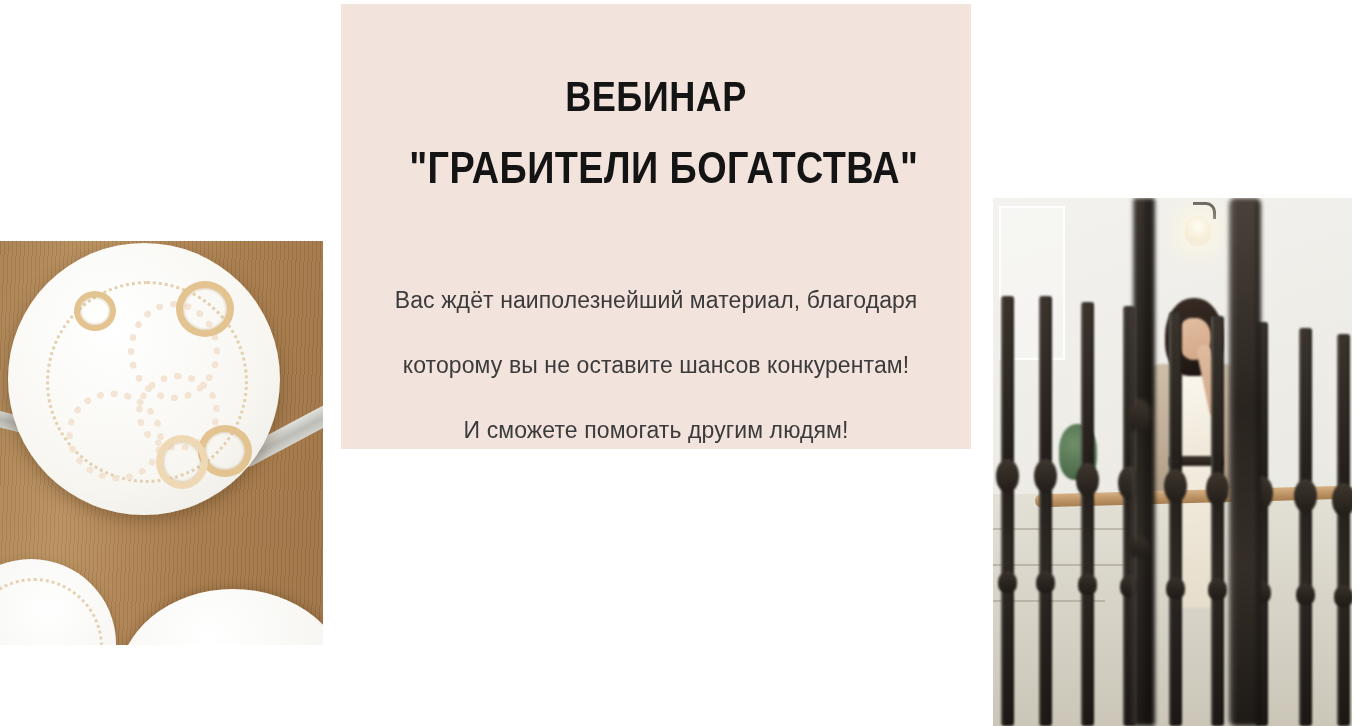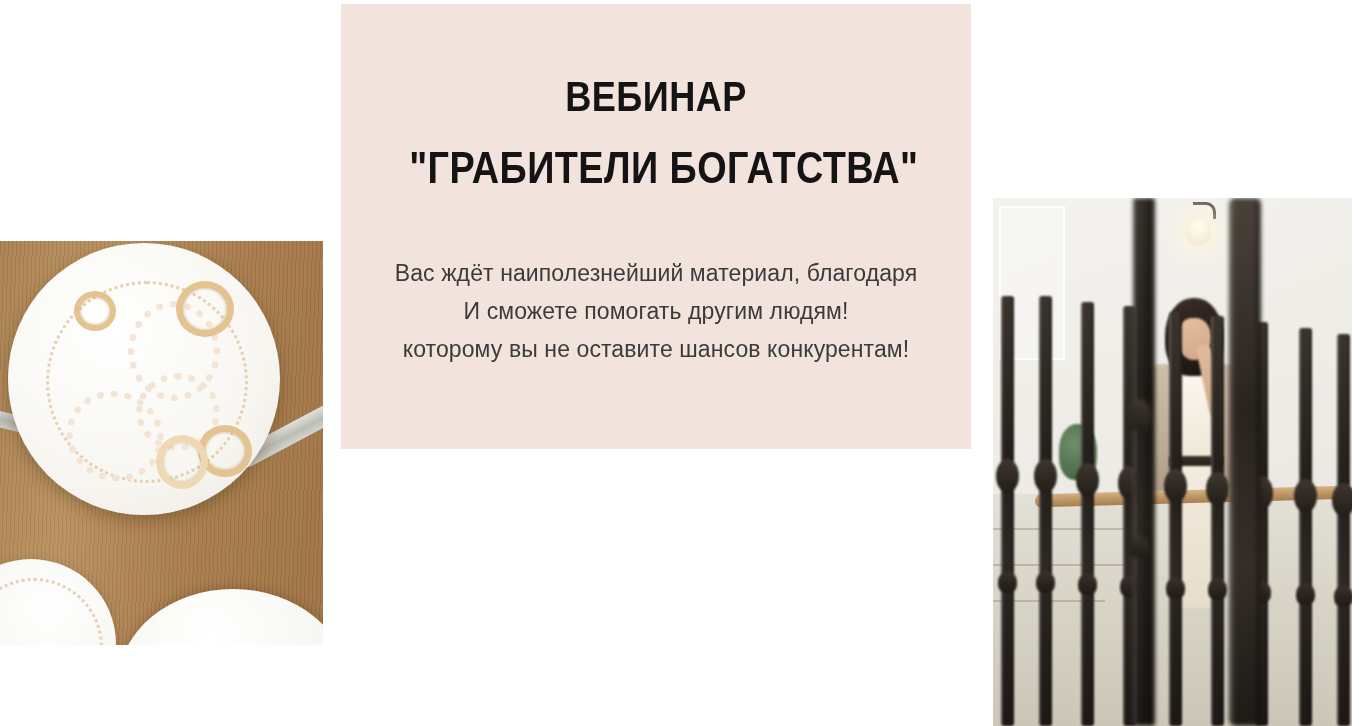--- a/index.html
+++ b/index.html
@@ -58,20 +58,21 @@
     color: #3b3b3b;
     font-family: "Liberation Sans", sans-serif;
     font-weight: 300;
     font-size: 23px;
     line-height: 38px;
     letter-spacing: 0.1px;
   }
   .promo-body .body-line {
     display: block;
     white-space: nowrap;
+    margin-top: 27px;
   }
 
   
   .photo {
     position: absolute;
     overflow: hidden;
   }
 
   
   .photo-jewelry {
@@ -368,22 +369,22 @@
       <div class="edge-beads"></div>
     </div>
     <div class="plate-bottom-right"></div>
   </div>
 
   <section class="promo-panel">
     <h1 class="promo-heading line-one">ВЕБИНАР</h1>
     <h1 class="promo-heading line-two">"ГРАБИТЕЛИ БОГАТСТВА"</h1>
     <div class="promo-body">
       <span class="body-line">Вас ждёт наиполезнейший материал, благодаря</span>
+      <span class="body-line">которому вы не оставите шансов конкурентам!</span>
       <span class="body-line">И сможете помогать другим людям!</span>
-      <span class="body-line">которому вы не оставите шансов конкурентам!</span>
     </div>
   </section>
 
   <div class="photo photo-staircase">
     <div class="wall">
       <div class="wall-panel"></div>
     </div>
     <div class="sconce">
       <div class="arm"></div>
       <div class="bulb"></div>

